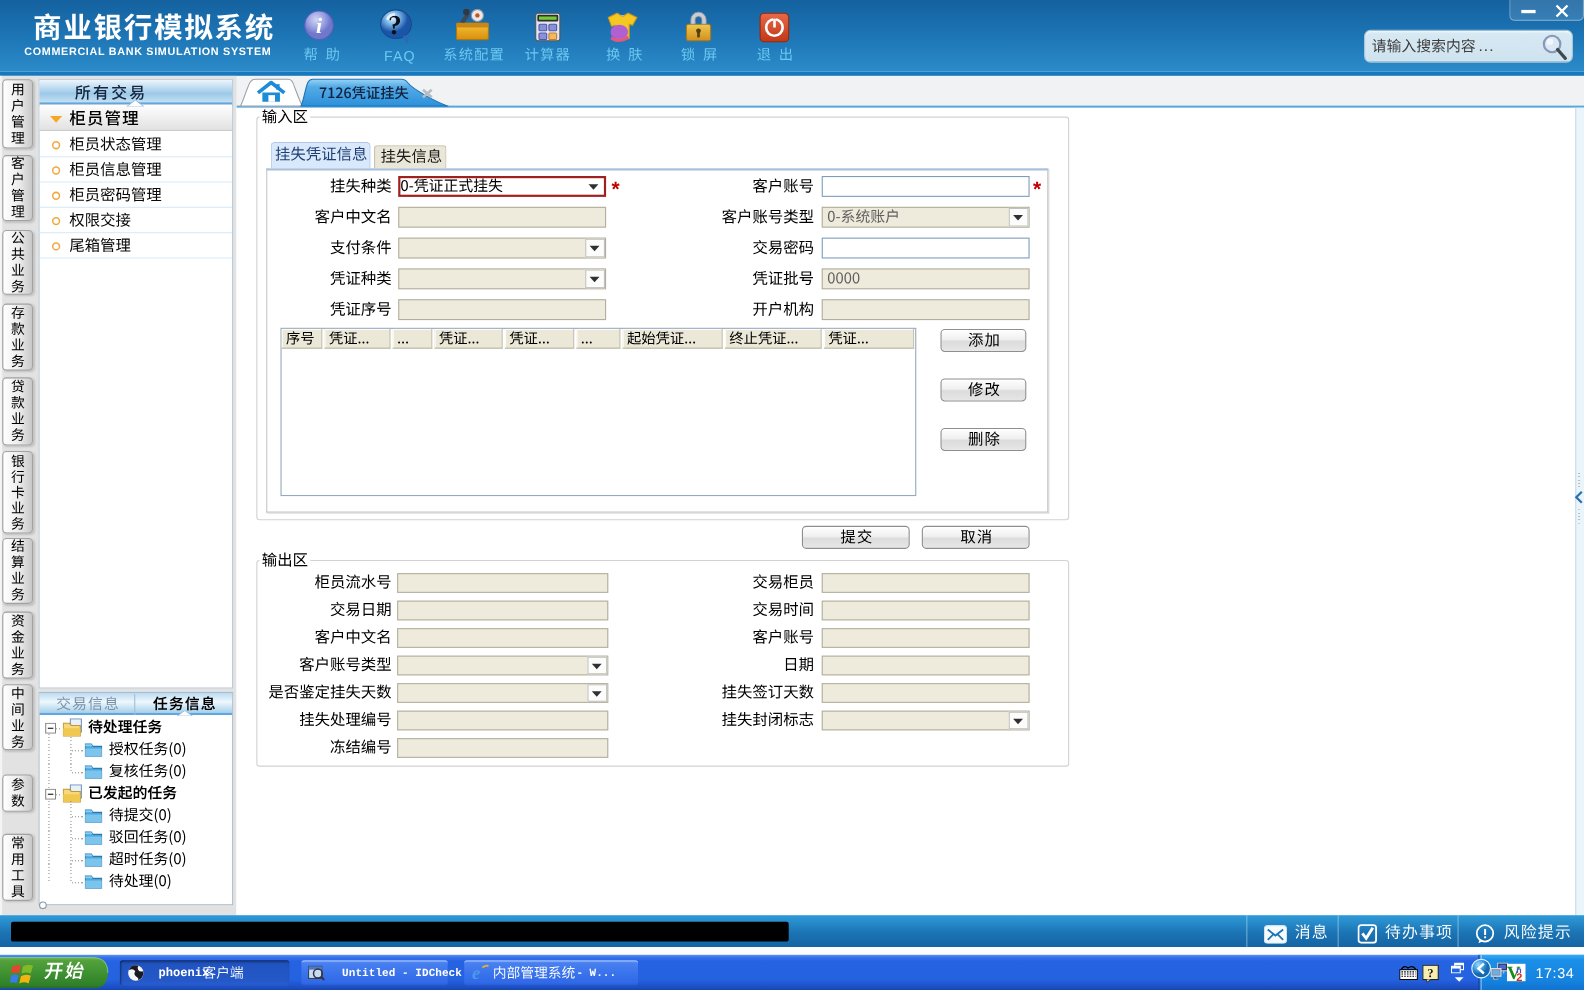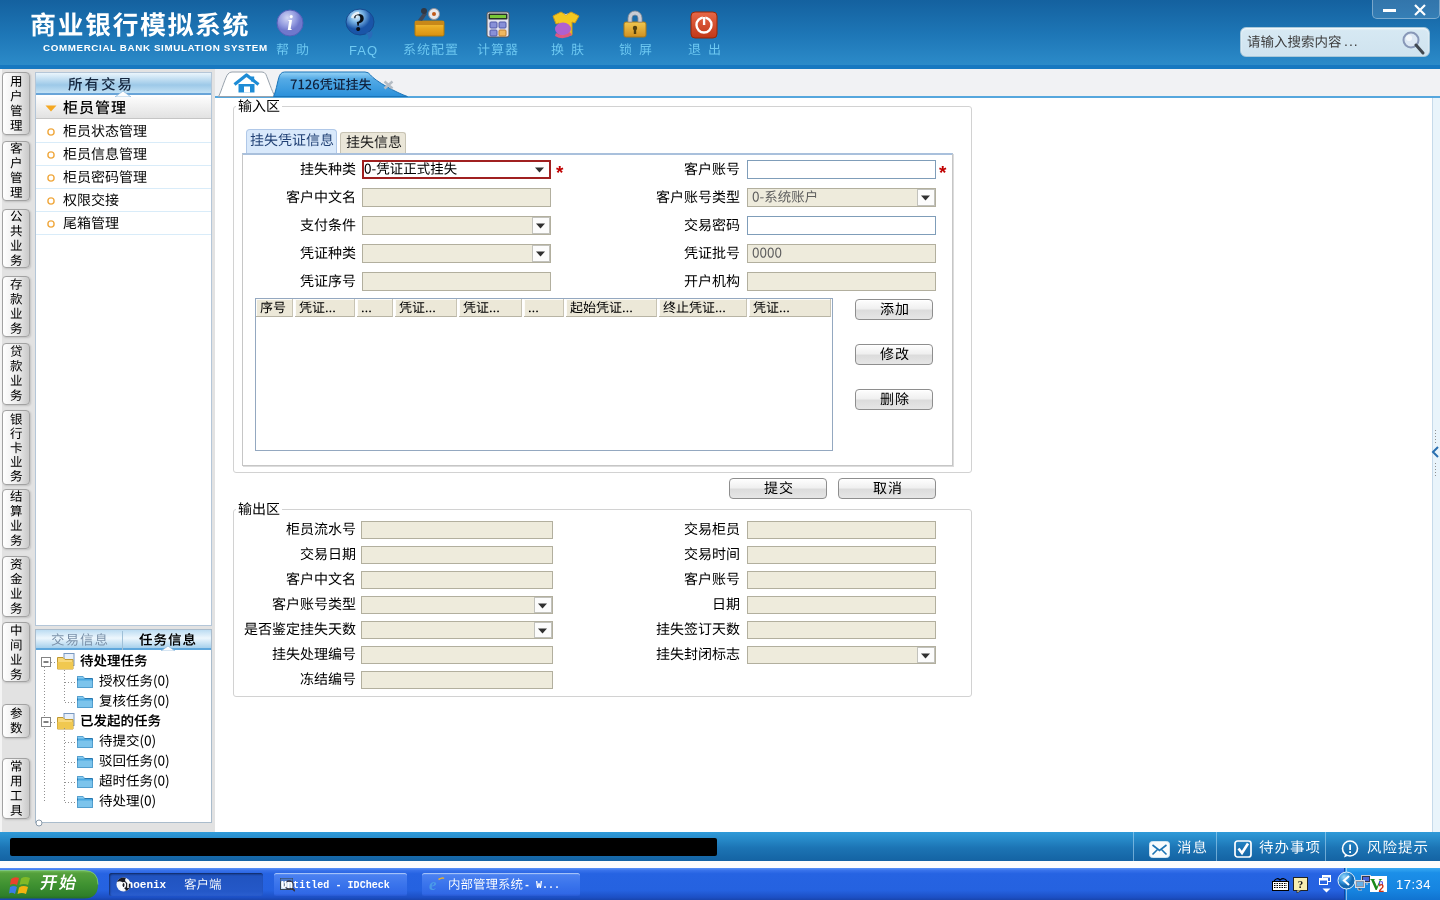--- a/index.html
+++ b/index.html
@@ -188,21 +188,21 @@
       <use href="#g0" x="0"></use>
       <use href="#g1" x="1058"></use>
       <use href="#g2" x="2115"></use>
       <use href="#g3" x="3173"></use>
       <use href="#g4" x="4231"></use>
       <use href="#g5" x="5288"></use>
       <use href="#g6" x="6346"></use>
       <use href="#g7" x="7404"></use>
     </g>
   </svg>
-<div style="position:absolute;left:43px;top:42px;width:230px;font:bold 9.8px 'Liberation Sans',sans-serif;color:#fff;letter-spacing:0.62px;white-space:nowrap">COMMERCIAL BANK SIMULATION SYSTEM</div>
+<div style="position:absolute;left:22px;top:42px;width:230px;font:bold 9.8px 'Liberation Sans',sans-serif;color:#fff;letter-spacing:0.62px;white-space:nowrap">COMMERCIAL BANK SIMULATION SYSTEM</div>
 <svg style="position:absolute;left:275.5px;top:43.0px;overflow:visible" width="33" height="15">
     <g transform="translate(0 11.18) scale(0.013000 -0.013000)" fill="#6ec9f2">
       <use href="#g8" x="0"></use>
       <use href="#g9" x="1538"></use>
     </g>
   </svg>
 <div style="position:absolute;left:349px;top:43px;width:40px;font:13px 'Liberation Sans',sans-serif;color:#6ec9f2;letter-spacing:1px">FAQ</div>
 <svg style="position:absolute;left:402.5px;top:43.0px;overflow:visible" width="55" height="15">
     <g transform="translate(0 11.18) scale(0.013000 -0.013000)" fill="#6ec9f2">
       <use href="#g10" x="0"></use>
@@ -1227,35 +1227,35 @@
       </g>
     </svg>
   </div>
 <div style="position:absolute;left:109px;top:873px;width:154px;height:23px;border-radius:2.5px;background:linear-gradient(180deg,#1a48ac,#2154c0 15%,#2458c8 80%,#2a5ed0);box-shadow:inset 1px 1px 2px rgba(0,0,0,0.45);"></div>
 <div style="position:absolute;left:274px;top:873px;width:133px;height:23px;border-radius:2.5px;background:linear-gradient(180deg,#70a1f8 0%,#4a80f0 10%,#3a74ec 50%,#3068e6 90%,#2858d0 100%);box-shadow:inset 0 1px 0 rgba(255,255,255,0.4);"></div>
 <div style="position:absolute;left:422px;top:873px;width:158px;height:23px;border-radius:2.5px;background:linear-gradient(180deg,#70a1f8 0%,#4a80f0 10%,#3a74ec 50%,#3068e6 90%,#2858d0 100%);box-shadow:inset 0 1px 0 rgba(255,255,255,0.4);"></div>
 <svg style="position:absolute;left:116px;top:877px" width="15" height="15">
 <circle cx="7.5" cy="7.5" r="7" fill="#f4f6fa"></circle>
 <path d="M7.5 0.5 A7 7 0 0 0 1 5 Q5 3 7 6 Q5 9 8 11 Q11 13 9 14.3 A7 7 0 0 0 14.3 6 Q11 7 9.5 4.5 Q8.5 2.5 10 1 Z" fill="#1a1a22"></path>
 </svg>
-<div style="position:absolute;left:120px;top:879px;font:bold 11px 'Liberation Mono',monospace;color:#fff">phoenix</div>
+<div style="position:absolute;left:144px;top:879px;font:bold 11px 'Liberation Mono',monospace;color:#fff">phoenix</div>
 <svg style="position:absolute;left:184.0px;top:878.0px;overflow:visible" width="38" height="14">
     <g transform="translate(0 10.75) scale(0.012500 -0.012500)" fill="#fff">
       <use href="#g42" x="0"></use>
       <use href="#g39" x="1000"></use>
       <use href="#g173" x="2000"></use>
     </g>
   </svg>
 <svg style="position:absolute;left:280px;top:877px" width="15" height="15">
 <rect x="0.5" y="1.5" width="12" height="11" fill="#c8dcf0" stroke="#345"></rect>
 <rect x="0.5" y="1.5" width="12" height="3" fill="#4a78c8"></rect>
 <circle cx="9" cy="8" r="4" fill="none" stroke="#334" stroke-width="1.4"></circle>
 <path d="M12 11 L15 14" stroke="#334" stroke-width="1.8"></path>
 </svg>
-<div style="position:absolute;left:281px;top:880px;font:bold 10px 'Liberation Mono',monospace;color:#fff;letter-spacing:0.05px">Untitled - IDCheck</div>
+<div style="position:absolute;left:311px;top:880px;font:bold 10px 'Liberation Mono',monospace;color:#fff;letter-spacing:0.05px">Untitled - IDCheck</div>
 <svg style="position:absolute;left:428px;top:876px" width="17" height="17">
 <text x="1" y="14" font-family="Liberation Serif,serif" font-size="17" font-weight="bold" font-style="italic" fill="#4a9ae8">e</text>
 <path d="M10.5 3.5 Q14.5 1 16 2.5" fill="none" stroke="#e8b030" stroke-width="1.6"></path>
 </svg>
 <svg style="position:absolute;left:448.0px;top:878.0px;overflow:visible" width="75" height="14">
     <g transform="translate(0 10.75) scale(0.012500 -0.012500)" fill="#fff">
       <use href="#g28" x="0"></use>
       <use href="#g174" x="1000"></use>
       <use href="#g40" x="2000"></use>
       <use href="#g41" x="3000"></use>

